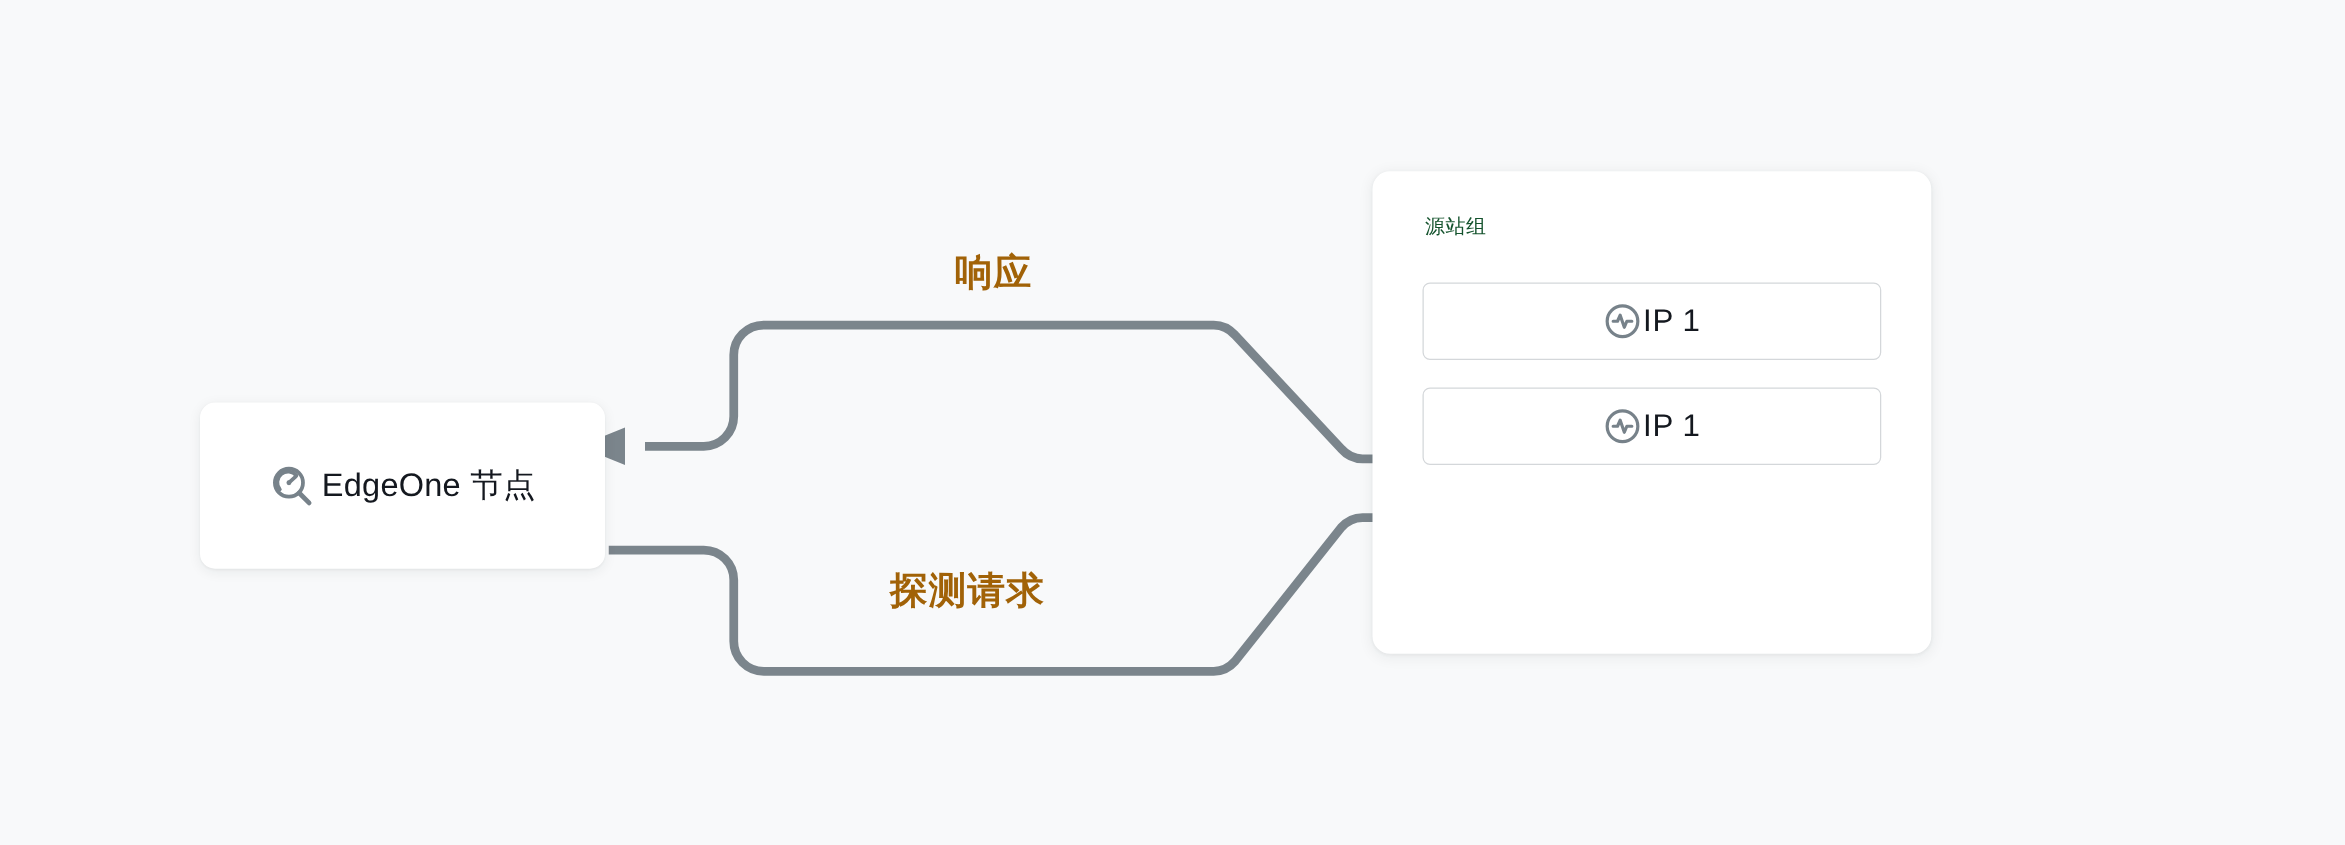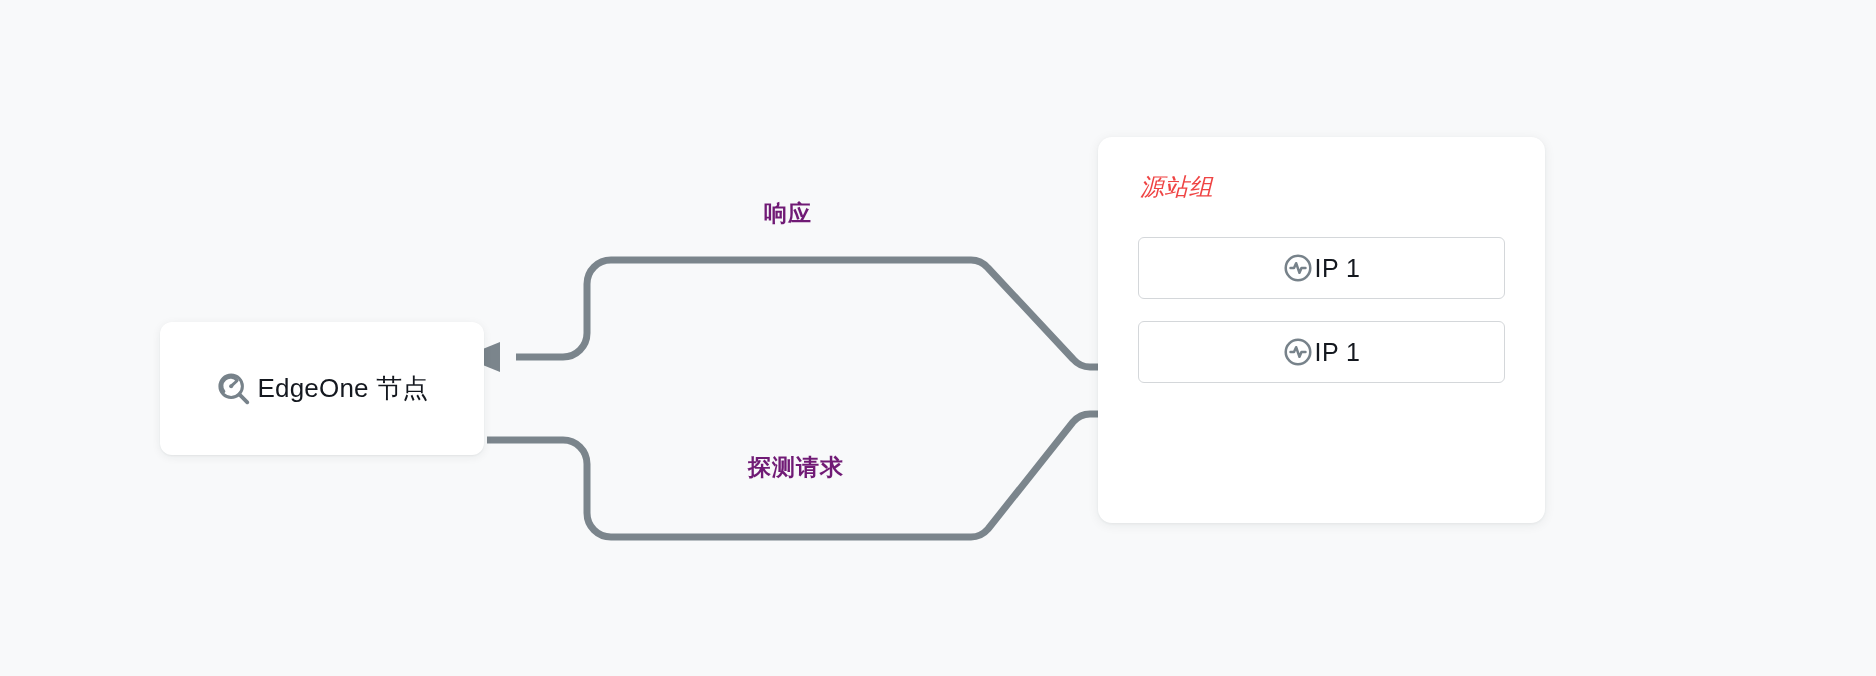--- a/index.html
+++ b/index.html
@@ -67,25 +67,24 @@
     width: 447px;
     height: 386px;
     background: #ffffff;
     border-radius: 14px;
     box-shadow: 0 2px 12px rgba(28, 38, 48, 0.07),
                 0 1px 3px rgba(28, 38, 48, 0.05);
     box-sizing: border-box;
     padding: 34px 40px 0 40px;
   }
   #origin-group-title {
-    font-size: 24px;
-    color: #ef4444;
+    font-size: 16px;
+    color: #14532d;
     margin: 0 0 34px 2px;
     letter-spacing: 0.4px;
-    font-style: italic;
   }
   .ip-row {
     height: 62px;
     border: 1px solid #d4d7da;
     border-radius: 6px;
     background: #ffffff;
     display: flex;
     align-items: center;
     justify-content: center;
     margin-bottom: 22px;
@@ -93,32 +92,32 @@
   }
   .ip-label {
     font-size: 25px;
     color: #14181f;
     letter-spacing: 0.5px;
   }
 
   
   .flow-label {
     position: absolute;
-    font-size: 23px;
+    font-size: 30px;
     font-weight: bold;
-    color: #701a75;
+    color: #a16207;
     letter-spacing: 1px;
     white-space: nowrap;
   }
   #label-response {
     left: 764px;
     top: 198px;
   }
   #label-probe {
-    left: 748px;
+    left: 712px;
     top: 452px;
   }
 
   svg.icon { display: block; }
 </style>
 </head>
 <body>
 
 <div id="canvas">
 

